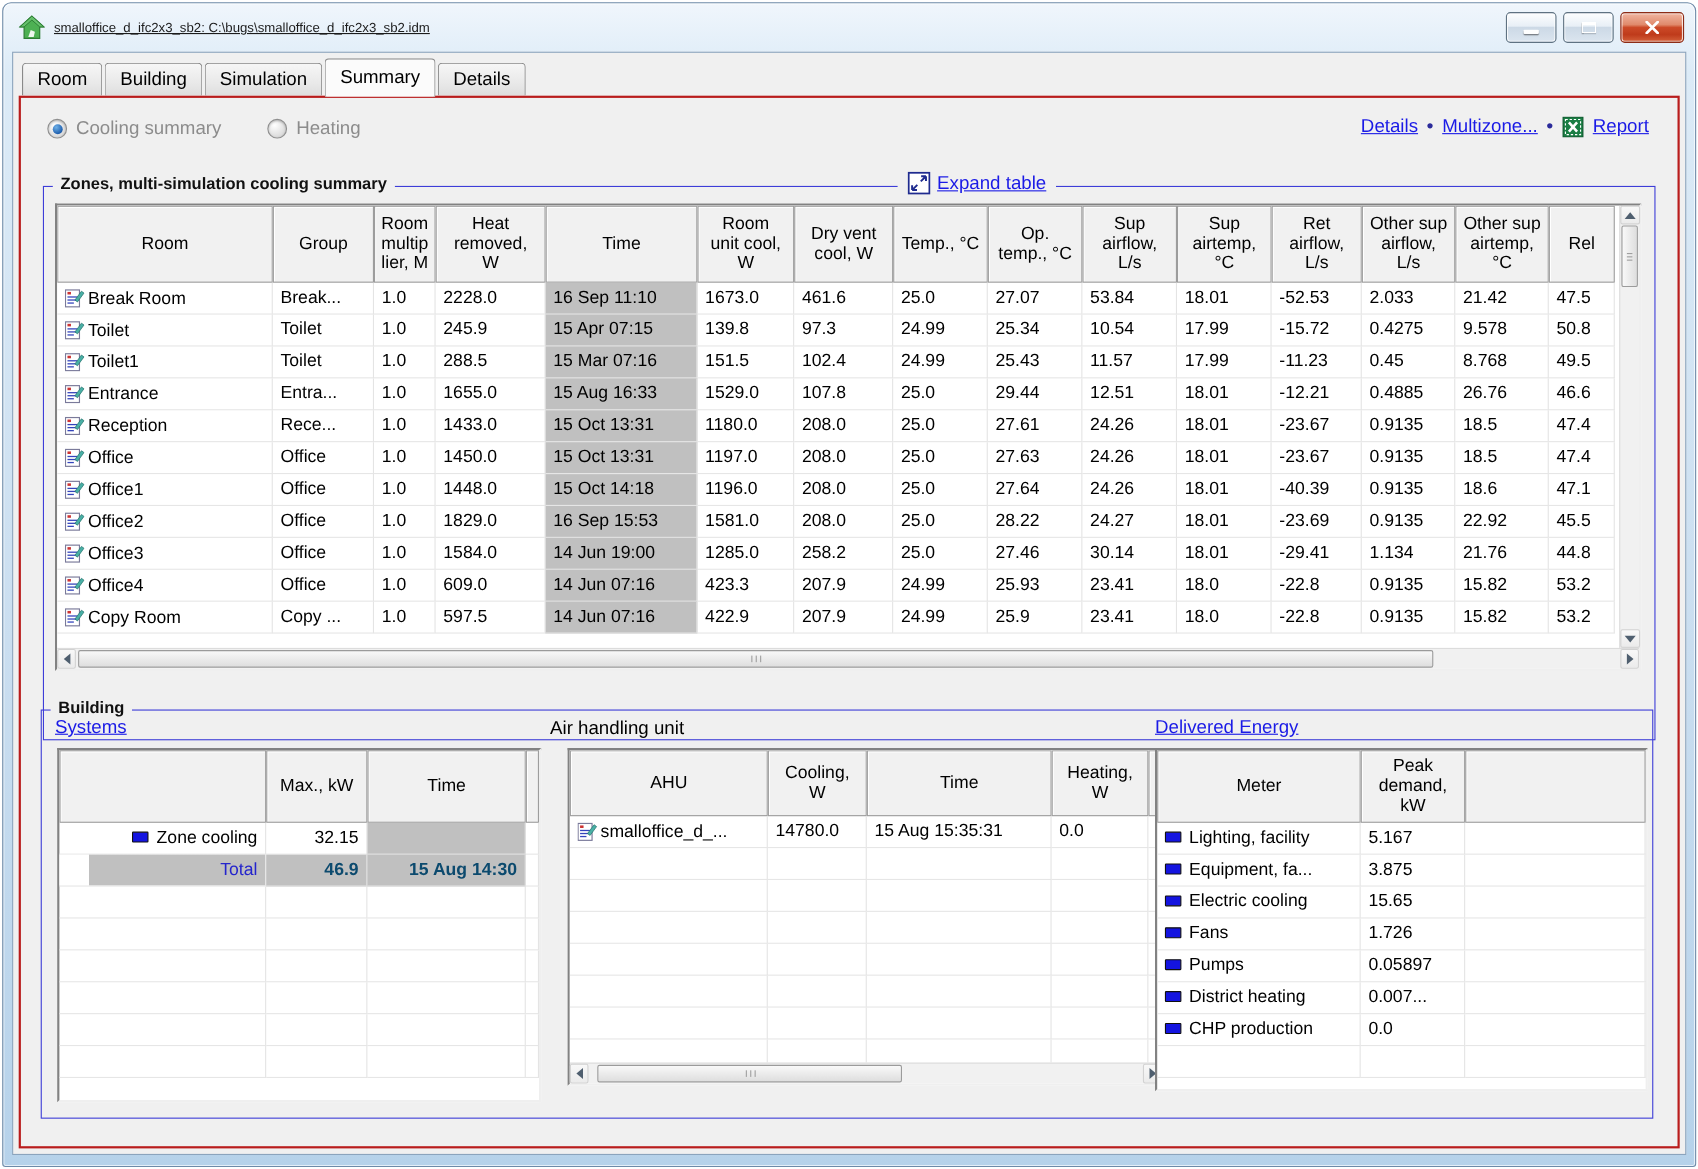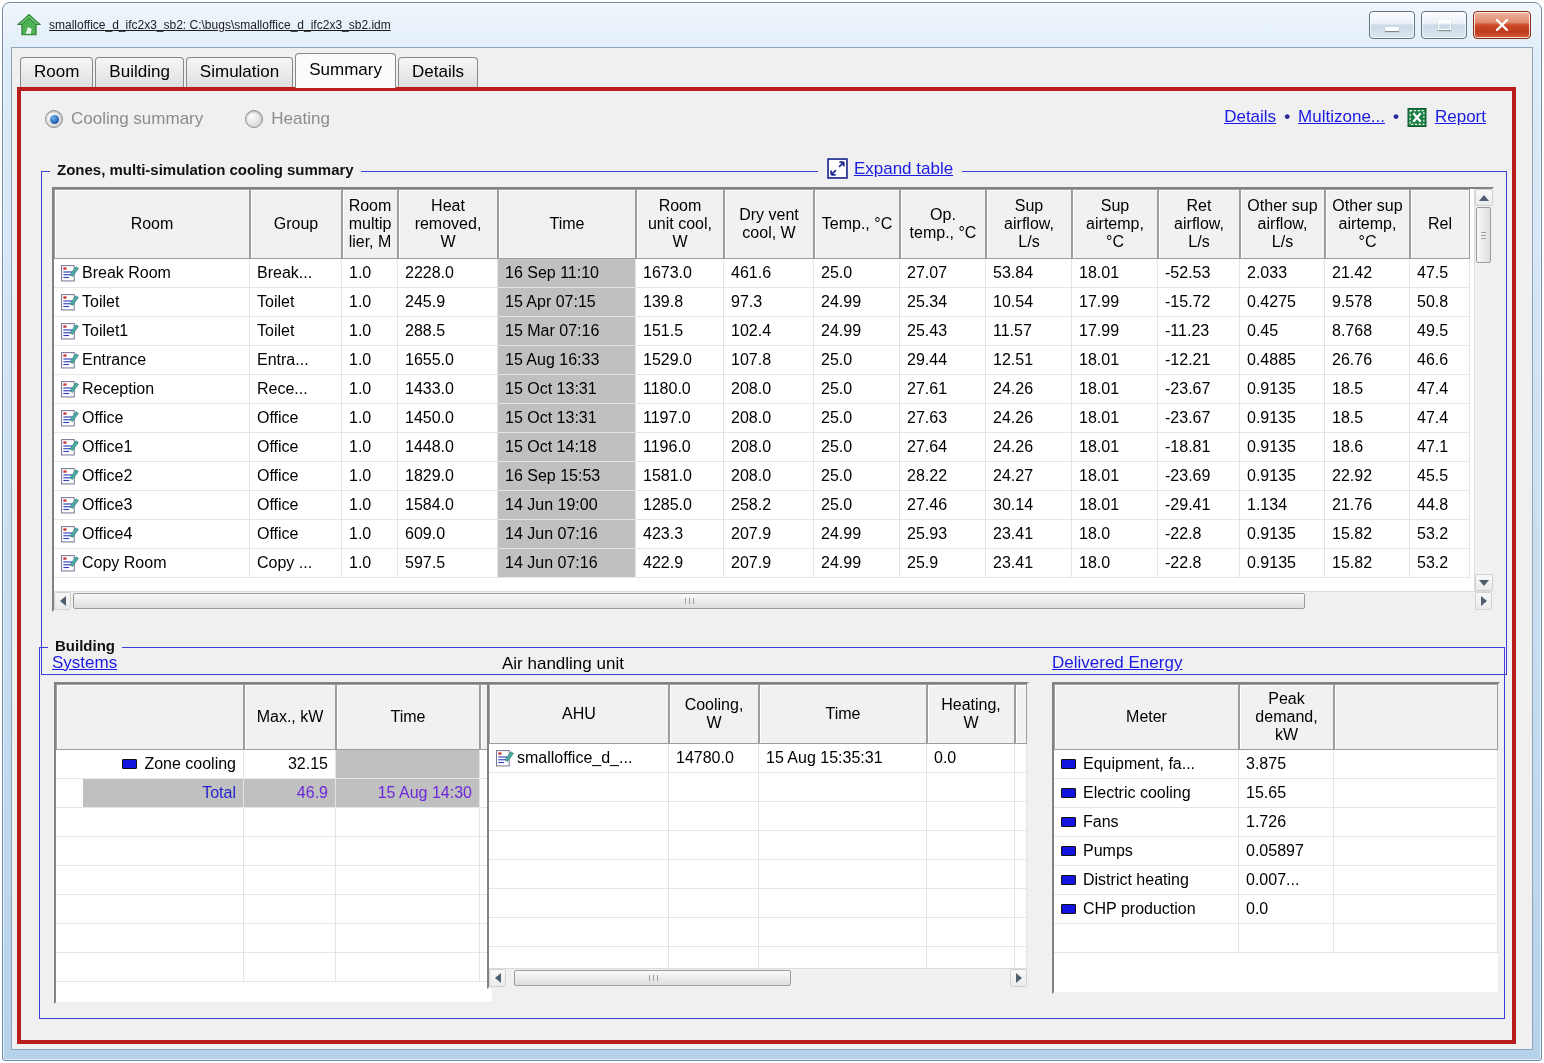--- a/index.html
+++ b/index.html
@@ -27,21 +27,21 @@
     box-shadow:0 1px 1px rgba(0,0,0,.35); background:transparent; }
 
   
   .client { position:absolute; left:8px; right:8px; top:44px; bottom:10px;
     background:#f0f0f0; border:1px solid #8ba4bd; display:flex; flex-direction:column; }
   .tabstrip { display:flex; align-items:flex-end; padding:5px 0 0 8px; height:39px; flex:none; }
   .tab { border:1px solid #898989; border-bottom:none; border-radius:4px 4px 0 0;
     background:linear-gradient(#f6f6f6,#e9e9e9 60%,#dedede); font-size:17px;
     padding:4px 13px 5px 13px; height:30px; margin-right:2px; position:relative; z-index:1; cursor:default; }
   .tab.active { background:#fbfbfb; height:35px; padding-top:6px; z-index:3; margin-bottom:-1px; }
-  .tabpanel { flex:1; margin:0 16px 5px 5px; border:4px solid #b91c1c; background:#f0f0f0;
+  .tabpanel { flex:1; margin:0 5px 5px 5px; border:2px solid #b91c1c; background:#f0f0f0;
     position:relative; z-index:2;padding-left:40px; }
 
   
   .radio-row { position:absolute; top:18px; left:24px; display:flex; gap:42px; align-items:center; }
   .radio-item { display:flex; align-items:center; gap:8px; }
   .radio { width:18px; height:18px; border-radius:50%; border:1px solid #8f8f8f;
     background:radial-gradient(circle at 35% 30%,#ffffff,#dcdcdc 70%,#c8c8c8);
     display:flex; align-items:center; justify-content:center;
     box-shadow: inset 0 1px 2px rgba(0,0,0,.25); }
   .radio .dot { width:9px; height:9px; border-radius:50%;
@@ -67,21 +67,21 @@
   .tbl-frame { position:absolute; border:2px solid; border-color:#828282 #efefef #efefef #828282;
     background:#fff; }
   table.grid { border-collapse:separate; border-spacing:0; table-layout:fixed; }
   table.grid th { background:#f1f1f1; border:1px solid #9d9d9d;
     box-shadow: inset 1px 1px 0 #ffffff; font-weight:normal; font-size:16px;
     text-align:center; vertical-align:middle; white-space:pre-line; padding:1px 2px; overflow:hidden; }
   table.grid td { border-right:1px solid #e4e4e4; border-bottom:1px solid #e6e6e6;
     font-size:16px; white-space:nowrap; overflow:hidden; padding:2px 7px; height:29px; vertical-align:middle; }
   td.c-room, td.c-label { padding-left:4px; }
   td.c-time, td.gray-cell { background:#c0c0c0; }
-  .blue-text { color:#6d28d9; }
+  .blue-text { color:#0c4a6e;font-weight:bold; }
   .total-label { background:linear-gradient(to right,#ffffff 27px,#c0c0c0 27px);
     color:#2424cc; padding-left:33px !important; }
   .doc-icon { width:18px; height:18px; vertical-align:-4px; margin-right:3px; }
   .meter-icon { display:inline-block; width:15px; height:10px; background:#1414e0;
     border:1px solid #101010; border-radius:1px; margin-right:7px; vertical-align:0px; }
 
   
   .ztable-clip { position:absolute; left:0; top:0; right:18px; bottom:19px; overflow:hidden; background:#fff; }
   .zgrid th { height:70px; }
 
@@ -418,21 +418,21 @@
     <td>Office</td>
     <td>1.0</td>
     <td>1448.0</td>
     <td class="c-time">15 Oct 14:18</td>
     <td>1196.0</td>
     <td>208.0</td>
     <td>25.0</td>
     <td>27.64</td>
     <td>24.26</td>
     <td>18.01</td>
-    <td>-18.81</td>
+    <td>-40.39</td>
     <td>0.9135</td>
     <td>18.6</td>
     <td>47.1</td>
   </tr>
 
   <tr>
     <td class="c-room"><svg class="doc-icon" viewBox="0 0 17 17">
                         <rect x="0.5" y="1.5" width="12" height="14.5" fill="#ffffff" stroke="#7a7a9a"></rect>
                         <rect x="2.2" y="3.2" width="3" height="2.2" fill="#cc3333"></rect>
                         <rect x="2.2" y="7" width="8.5" height="1.1" fill="#3344bb"></rect>
@@ -634,21 +634,21 @@
                 <tr>
                   <td></td>
                   <td></td>
                   <td></td>
                   <td></td>
                 </tr>
               </tbody>
           </table>
         </div>
 
-        <div class="tbl-frame" style="left:447px; top:34px; width:542px; height:307px;">
+        <div class="tbl-frame" style="left:478px; top:34px; width:542px; height:307px;">
           <div class="ahu-clip">
             <table class="grid ahu-grid" style="width:538px;">
               <colgroup>
                   <col style="width:180px">
                   <col style="width:90px">
                   <col style="width:168px">
                   <col style="width:88px">
                   <col style="width:12px">
                 </colgroup>
               <thead>
@@ -754,20 +754,25 @@
             <thead>
               <tr>
                 <th>Meter</th>
                 <th>Peak
 demand,
 kW</th>
                 <th></th>
               </tr>
             </thead>
             <tbody>
+  <tr>
+    <td class="c-label"><span class="meter-icon"></span><span>Lighting, facility</span></td>
+    <td>5.167</td>
+    <td></td>
+  </tr>
 
   <tr>
     <td class="c-label"><span class="meter-icon"></span><span>Equipment, fa...</span></td>
     <td>3.875</td>
     <td></td>
   </tr>
 
   <tr>
     <td class="c-label"><span class="meter-icon"></span><span>Electric cooling</span></td>
     <td>15.65</td>

